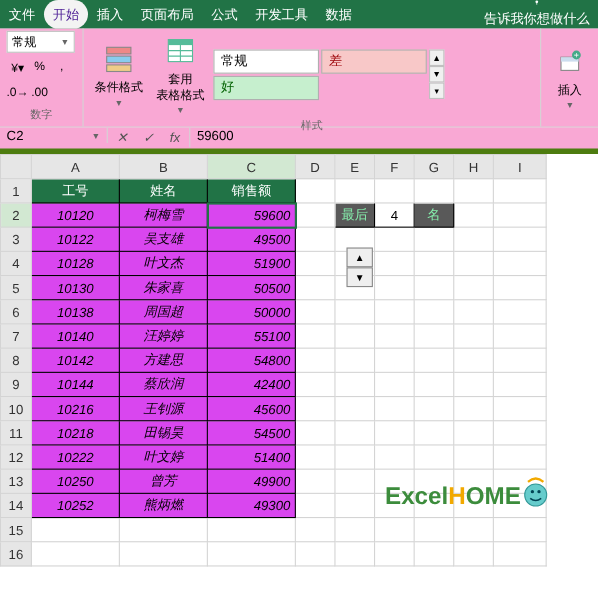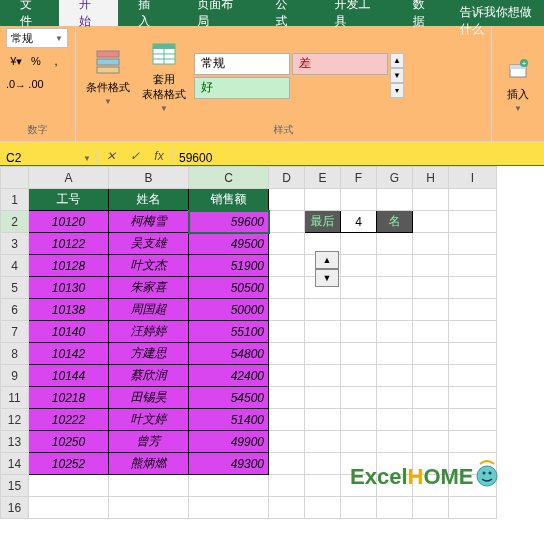--- a/index.html
+++ b/index.html
@@ -1,44 +1,44 @@
 <!DOCTYPE html>
 <html><head>
 <meta charset="utf-8">
 <style>
 * { margin: 0; padding: 0; box-sizing: border-box; font-family: "Microsoft YaHei", Arial, sans-serif; }
 body { background: #fff; font-size: 12px; width: 544px; height: 555px; overflow: hidden; }
 
 .ribbon-tabs { background: #217346; height: 26px; display: flex; align-items: stretch; color: #fff; }
-.ribbon-tab { padding: 4px 20px; font-size: 12px; display: flex; align-items: center; cursor: pointer; }
+.ribbon-tab { padding: 4px 8px; font-size: 12px; display: flex; align-items: center; cursor: pointer; border-radius: 13px; }
 .ribbon-tab.active { background: #f3f3f3; color: #4c1d95; }
 .ribbon-tell { display: flex; align-items: center; margin-left: auto; padding: 0 8px; gap: 4px; flex-direction: column; }
 .ribbon-tell svg { fill: #fff; }
 
-.ribbon-content { background: #fdba74; border-bottom: 1px solid #d4d4d4; height: 116px; display: flex; }
+.ribbon-content { background: #f9a8d4; border-bottom: 1px solid #d4d4d4; height: 90px; display: flex; }
 .ribbon-group { border-right: 1px solid #d4d4d4; padding: 2px 6px; display: flex; flex-direction: column; justify-content: space-between; }
 .ribbon-group-label { text-align: center; font-size: 10px; color: #666; padding-bottom: 2px; }
 .ribbon-group-body { flex: 1; display: flex; align-items: center; gap: 4px; }
 .num-dropdown { width: 62px; height: 20px; border: 1px solid #c0c0c0; background: #fff; display: flex; align-items: center; padding: 0 4px; font-size: 11px; justify-content: space-between; }
 .num-btns { display: flex; gap: 0; }
 .num-btn { width: 20px; height: 20px; border: 1px solid transparent; display: flex; align-items: center; justify-content: center; font-size: 11px; }
 
 .ribbon-btn { display: flex; flex-direction: column; align-items: center; gap: 2px; padding: 2px 4px; font-size: 11px; cursor: pointer; }
 .ribbon-icon { width: 32px; height: 32px; display: flex; align-items: center; justify-content: center; }
 
 .style-gallery { display: grid; grid-template-columns: 96px 96px; grid-template-rows: 22px 22px; gap: 2px; }
 .style-cell { border: 1px solid #b0b0b0; display: flex; align-items: center; padding: 0 6px; font-size: 12px; }
 .sc-normal { background: #fff; }
 .sc-bad { background: #f8c8c8; color: #9c0006; }
 .sc-good { background: #c6efce; color: #006100; }
 .sc-neutral { background: #ffeb9c; color: #9c5700; }
 .style-scroll { display: flex; flex-direction: column; margin-left: 2px; }
 .style-scroll-btn { width: 14px; height: 15px; border: 1px solid #c0c0c0; background: #f0f0f0; display: flex; align-items: center; justify-content: center; font-size: 8px; }
 
-.name-fx-bar { height: 24px; background: #fde047; border-bottom: 1px solid #4d7c0f; display: flex; align-items: flex-end; }
+.name-fx-bar { height: 24px; background: #f9a8d4; border-bottom: 5px solid #4d7c0f; display: flex; align-items: flex-start; }
 .name-box { width: 98px; border-right: 1px solid #d4d4d4; display: flex; align-items: center; padding: 0 6px; font-size: 12px; justify-content: space-between; }
 .fx-btns { display: flex; align-items: center; padding: 0 4px; gap: 6px; border-right: 1px solid #d4d4d4; }
 .fx-btn { width: 18px; height: 18px; display: flex; align-items: center; justify-content: center; color: #555; cursor: pointer; font-style: italic; }
 .fx-input { flex: 1; display: flex; align-items: center; padding: 0 6px; font-size: 12px; }
 
 .sheet-area { position: relative; background: #fff; }
 table.sheet { border-collapse: collapse; table-layout: fixed; }
 .sheet td, .sheet th { border: 1px solid #d4d4d4; height: 22px; font-size: 12px; }
 .corner { width: 28px; background: #e6e6e6; border-right: 1px solid #999; border-bottom: 1px solid #999; }
 .col-hdr { background: #e6e6e6; text-align: center; color: #333; font-weight: normal; }
@@ -294,20 +294,32 @@
           <td class="data-cell">蔡欣润</td>
           <td class="data-cell num">42400</td>
           <td class="cell"></td>
           <td class="cell"></td>
           <td class="cell"></td>
           <td class="cell"></td>
           <td class="cell"></td>
           <td class="cell"></td>
         </tr>
         <tr>
+          <th class="row-hdr">10</th>
+          <td class="data-cell">10216</td>
+          <td class="data-cell">王钊源</td>
+          <td class="data-cell num">45600</td>
+          <td class="cell"></td>
+          <td class="cell"></td>
+          <td class="cell"></td>
+          <td class="cell"></td>
+          <td class="cell"></td>
+          <td class="cell"></td>
+        </tr>
+        <tr>
           <th class="row-hdr">11</th>
           <td class="data-cell">10218</td>
           <td class="data-cell">田锡昊</td>
           <td class="data-cell num">54500</td>
           <td class="cell"></td>
           <td class="cell"></td>
           <td class="cell"></td>
           <td class="cell"></td>
           <td class="cell"></td>
           <td class="cell"></td>

